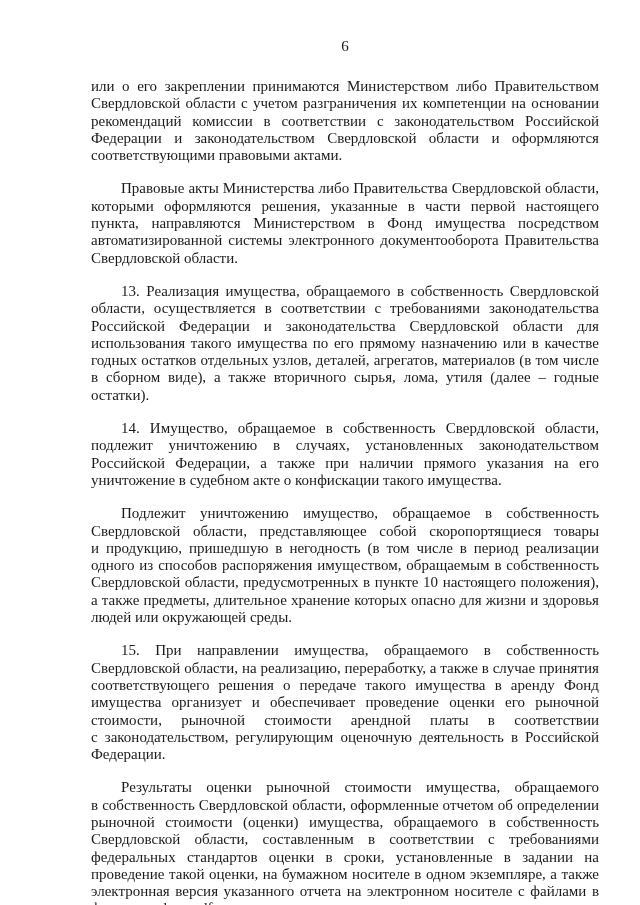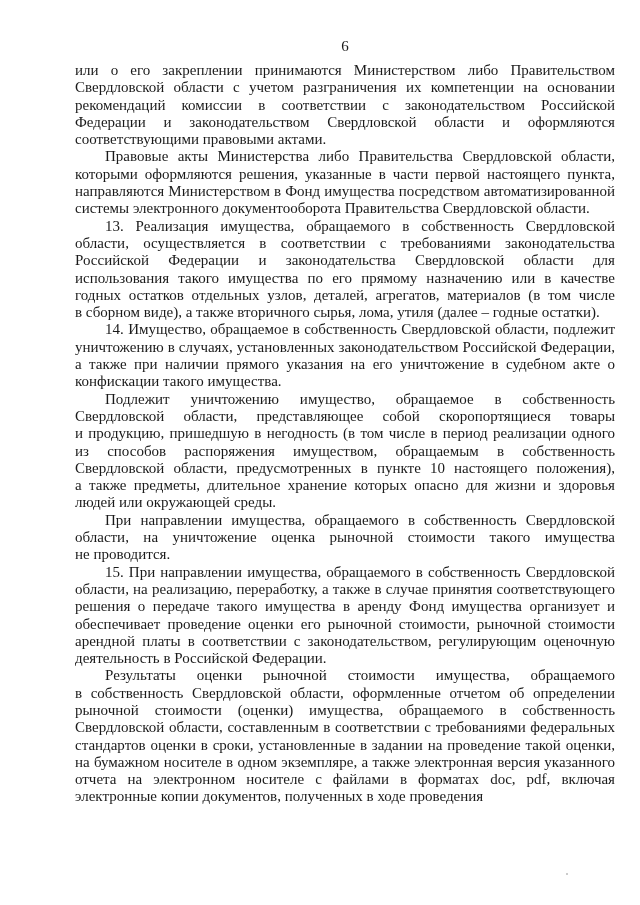--- a/index.html
+++ b/index.html
@@ -30,21 +30,21 @@
     position: absolute;
     top: 62px;
     left: 75px;
     width: 540px;
     font-size: 15px;
     line-height: 17.3px;
     text-align: justify;
     color: #1a1a1a;
   }
   .para {
-    margin: 0;
+    margin: 16px;
     padding: 0;
     text-indent: 30px;
   }
   .para.continuation {
     text-indent: 0;
   }
   .speck {
     position: absolute;
     width: 2px;
     height: 2px;
@@ -61,21 +61,20 @@
 <div class="page">
 
   <div class="page-number">6</div>
 
   <div class="content">
     <p class="para continuation">или о его закреплении принимаются Министерством либо Правительством Свердловской области с учетом разграничения их компетенции на основании рекомендаций комиссии в соответствии с&nbsp;законодательством Российской Федерации и законодательством Свердловской области и оформляются соответствующими правовыми актами.</p>
     <p class="para">Правовые акты Министерства либо Правительства Свердловской области, которыми оформляются решения, указанные в части первой настоящего пункта, направляются Министерством в Фонд имущества посредством автоматизированной системы электронного документооборота Правительства Свердловской области.</p>
     <p class="para">13.&nbsp;Реализация имущества, обращаемого в собственность Свердловской области, осуществляется в соответствии с требованиями законодательства Российской Федерации и законодательства Свердловской области для использования такого имущества по его прямому назначению или в качестве годных остатков отдельных узлов, деталей, агрегатов, материалов (в том числе в&nbsp;сборном виде), а&nbsp;также вторичного сырья, лома, утиля (далее – годные остатки).</p>
     <p class="para">14.&nbsp;Имущество, обращаемое в собственность Свердловской области, подлежит уничтожению в случаях, установленных законодательством Российской Федерации, а также при наличии прямого указания на его уничтожение в&nbsp;судебном акте о конфискации такого имущества.</p>
     <p class="para">Подлежит уничтожению имущество, обращаемое в собственность Свердловской области, представляющее собой скоропортящиеся товары и&nbsp;продукцию, пришедшую в негодность (в том числе в период реализации одного из&nbsp;способов распоряжения имуществом, обращаемым в собственность Свердловской области, предусмотренных в пункте&nbsp;10 настоящего положения), а&nbsp;также предметы, длительное хранение которых опасно для жизни и здоровья людей или окружающей среды.</p>
-    <p class="para">При направлении имущества, обращаемого в собственность Свердловской области, на уничтожение оценка рыночной стоимости такого имущества не&nbsp;проводится.</p>
     <p class="para">15.&nbsp;При направлении имущества, обращаемого в собственность Свердловской области, на реализацию, переработку, а также в случае принятия соответствующего решения о передаче такого имущества в аренду Фонд имущества организует и обеспечивает проведение оценки его рыночной стоимости, рыночной стоимости арендной платы в соответствии с&nbsp;законодательством, регулирующим оценочную деятельность в Российской Федерации.</p>
     <p class="para">Результаты оценки рыночной стоимости имущества, обращаемого в&nbsp;собственность Свердловской области, оформленные отчетом об определении рыночной стоимости (оценки) имущества, обращаемого в собственность Свердловской области, составленным в соответствии с требованиями федеральных стандартов оценки в сроки, установленные в задании на проведение такой оценки, на бумажном носителе в одном экземпляре, а также электронная версия указанного отчета на электронном носителе с файлами в форматах doc, pdf, включая электронные копии документов, полученных в ходе проведения</p>
   </div>
 
   <div class="speck speck-1"></div>
   <div class="speck speck-2"></div>
 
 </div>
 
 </body></html>

